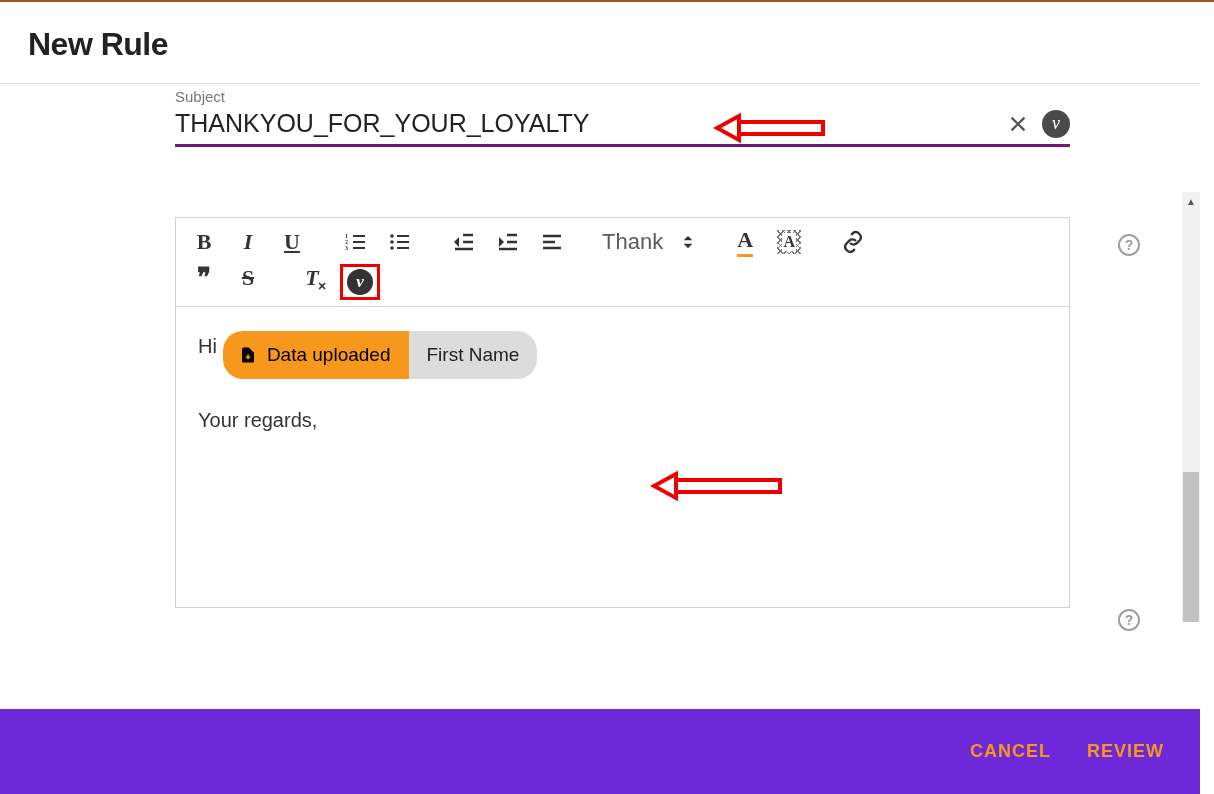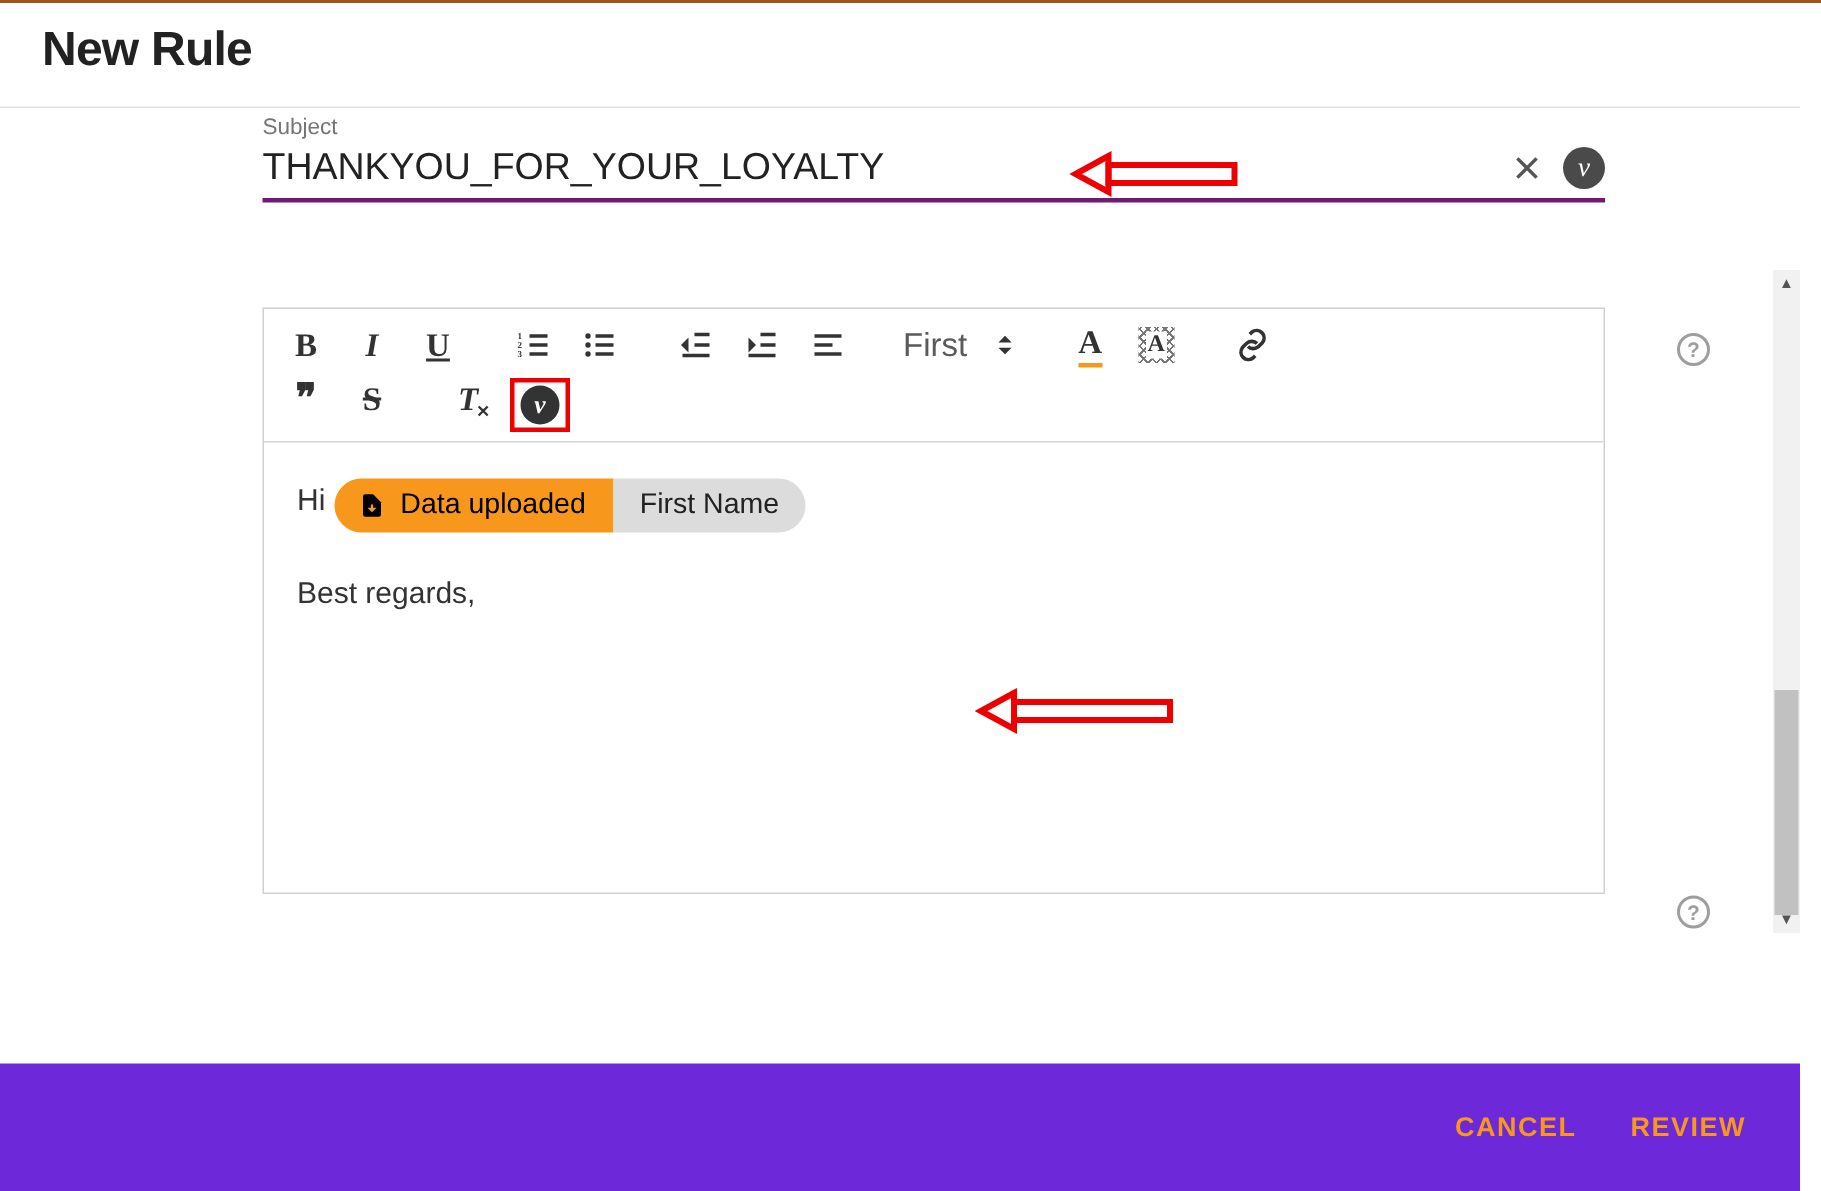--- a/index.html
+++ b/index.html
@@ -15,21 +15,21 @@
   body { border-top: 2px solid #9e5522; }
   .dialog {
     width: 1200px;
     height: 792px;
     background: #fff;
     position: relative;
     display: flex;
     flex-direction: column;
   }
   .dlg-header {
-    padding: 12px 28px 20px;
+    padding: 24px 28px 20px;
     border-bottom: 1px solid #e0e0e0;
   }
   .dlg-title {
     font-size: 32px;
     font-weight: 700;
     letter-spacing: -0.5px;
   }
   .dlg-body-wrap {
     flex: 1;
     overflow: hidden;
@@ -192,21 +192,21 @@
   }
   .hi-row {
     display: flex;
     align-items: flex-start;
     gap: 6px;
     margin-bottom: 26px;
   }
   .chip {
     display: inline-flex;
     align-items: center;
-    height: 36px;
+    height: 48px;
     border-radius: 20px;
     padding: 0 18px;
     font-size: 19px;
   }
   .chip-left {
     background: #f7981d;
     color: #000;
     gap: 10px;
     padding-left: 16px;
     border-top-right-radius: 0;
@@ -370,21 +370,21 @@
               </button>
               <button class="tb-btn">
                 <svg viewBox="0 0 24 24">
                     <path stroke="#333" stroke-width="2.4" d="M3 6h18M3 12h12M3 18h18"></path>
                   </svg>
               </button>
             </span>
 
             <span class="tb-group">
               <span class="tb-sel">
-                <span>First</span>
+                <span>Thank</span>
                 <span class="sort">
                   <svg viewBox="0 0 16 16">
                       <path fill="#333" d="M3 6l5-5 5 5zM3 10l5 5 5-5z"></path>
                     </svg>
                 </span>
               </span>
             </span>
 
             <span class="tb-group">
               <button class="tb-btn">
@@ -439,21 +439,21 @@
                 <svg viewBox="0 0 24 24">
                     <path d="M13 2H6a2 2 0 00-2 2v16a2 2 0 002 2h12a2 2 0 002-2V9l-7-7z"></path>
                     <path fill="#f7981d" d="M12 18l-4-4h3v-3h2v3h3z"></path>
                   </svg>
                 <span>Data uploaded</span>
               </span>
               <span class="chip chip-right">
                 <span>First Name</span>
               </span>
             </div>
-            <p>Best regards,</p>
+            <p>Your regards,</p>
           </div>
         </div>
 
         <svg class="arrow" style="left:520px; top:376px;" width="140" height="44">
           <g fill="none" stroke="#ee0000" stroke-width="4">
             <path d="M26 10 L4 22 L26 34 Z"></path>
             <rect x="26" y="16" width="104" height="12"></rect>
           </g>
         </svg>
 

